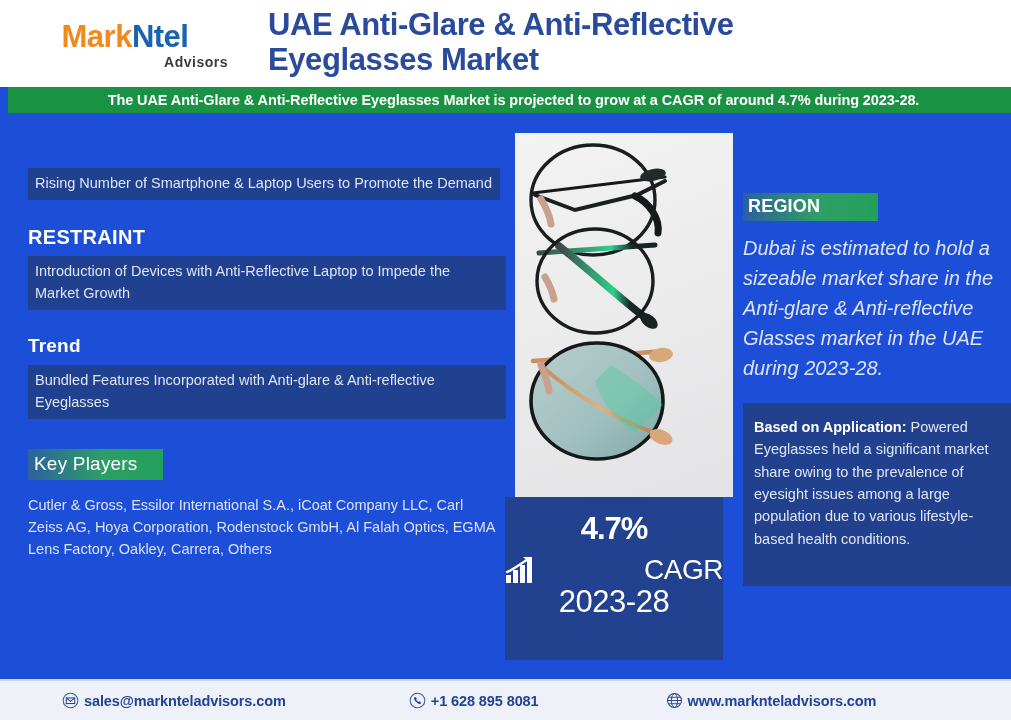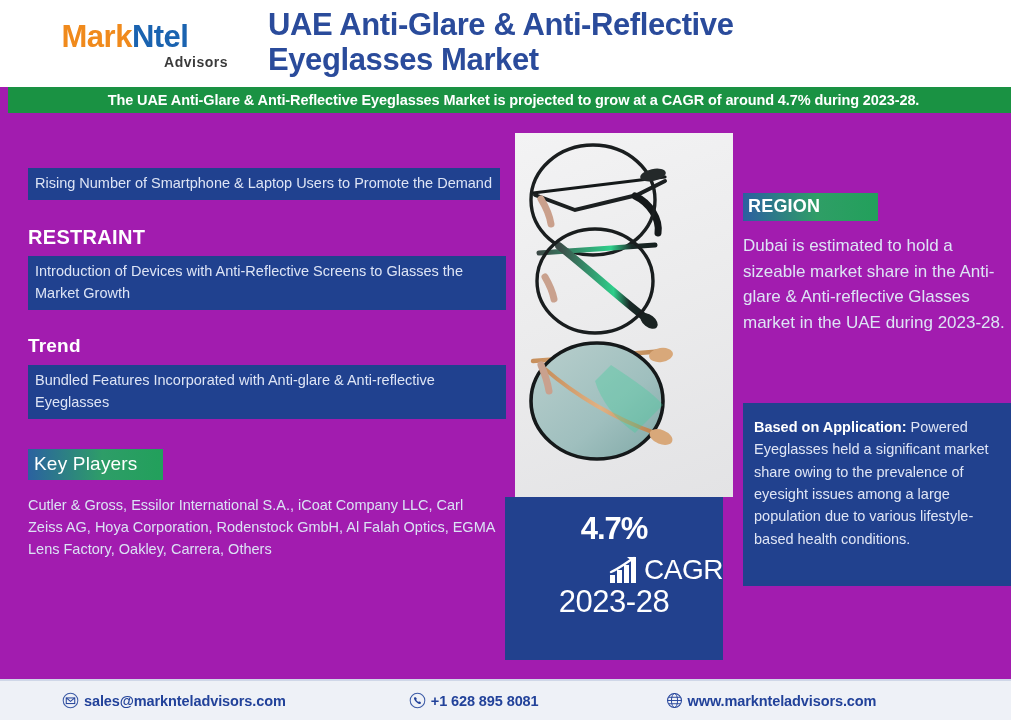--- a/index.html
+++ b/index.html
@@ -5,21 +5,21 @@
   * { margin:0; padding:0; box-sizing:border-box; }
   html, body { width:1011px; height:720px; }
   body {
     font-family: "Liberation Sans", sans-serif;
     background:#ffffff;
     overflow:hidden;
   }
   #page {
     position:relative;
     width:1011px; height:720px;
-    background:#a21caf;
+    background:#1d4ed8;
     overflow:hidden;
   }
 
   
   .header {
     position:absolute; left:0; top:0; width:1011px; height:87px;
     background:#ffffff;
     display:flex; align-items:flex-start;
   }
   .logo-wrap {
@@ -122,21 +122,21 @@
     background:#22418e;
     color:#ffffff;
     text-align:center;
     padding-top:16px;
   }
   .cagr-pct {
     font-size:31px; font-weight:bold; letter-spacing:-1px;
     line-height:1;
   }
   .cagr-mid {
-    display:flex; align-items:center; justify-content:flex-end;
+    display:flex; align-items:center; justify-content:space-between;
     gap:5px; margin-top:12px;
   }
   .cagr-label { font-size:28px; letter-spacing:-0.5px; line-height:1; }
   .cagr-years {
     font-size:31px; letter-spacing:-0.5px; line-height:1; margin-top:2px;
   }
 
   
   .region-block {
     position:absolute; left:743px; top:193px; width:262px;
@@ -144,22 +144,22 @@
   .region-chip {
     display:inline-block;
     background:linear-gradient(90deg,#2c5fa1 0%,#2f9e66 55%,#22a05b 100%);
     padding:3px 12px 4px 5px;
     min-width:135px;
   }
   .region-chip span {
     color:#ffffff; font-size:18px; font-weight:bold; letter-spacing:0.2px;
   }
   .region-text {
-    color:#dde4f5; font-size:17px; line-height:1.5;
-    margin-top:12px; width:262px;
+    color:#dde4f5; font-size:20px; line-height:1.5;
+    margin-top:12px; width:262px;font-style:italic;
   }
 
   .app-block {
     position:absolute; left:743px; top:403px;
     width:268px; height:183px;
     background:#21418e;
     padding:13px 12px 0 11px;
   }
   .app-text {
     color:#dfe5f5; font-size:14.5px; line-height:1.54;
@@ -202,21 +202,21 @@
     <span>The UAE Anti-Glare &amp; Anti-Reflective Eyeglasses Market is projected to grow at a CAGR of around 4.7% during 2023-28.</span>
   </div>
 
   <div class="left-col">
 
     <div class="sec-body">Rising Number of Smartphone &amp; Laptop Users to Promote the Demand</div>
 
     <div class="gap-a"></div>
 
     <div class="sec-head restraint">RESTRAINT</div>
-    <div class="sec-body">Introduction of Devices with Anti-Reflective Screens to Glasses the Market Growth</div>
+    <div class="sec-body">Introduction of Devices with Anti-Reflective Laptop to Impede the Market Growth</div>
 
     <div class="gap-b"></div>
 
     <div class="sec-head trend">Trend</div>
     <div class="sec-body">Bundled Features Incorporated with Anti-glare &amp; Anti-reflective Eyeglasses</div>
 
     <div class="gap-c"></div>
 
     <div class="chip">
       <span class="chip-label">Key Players</span>

